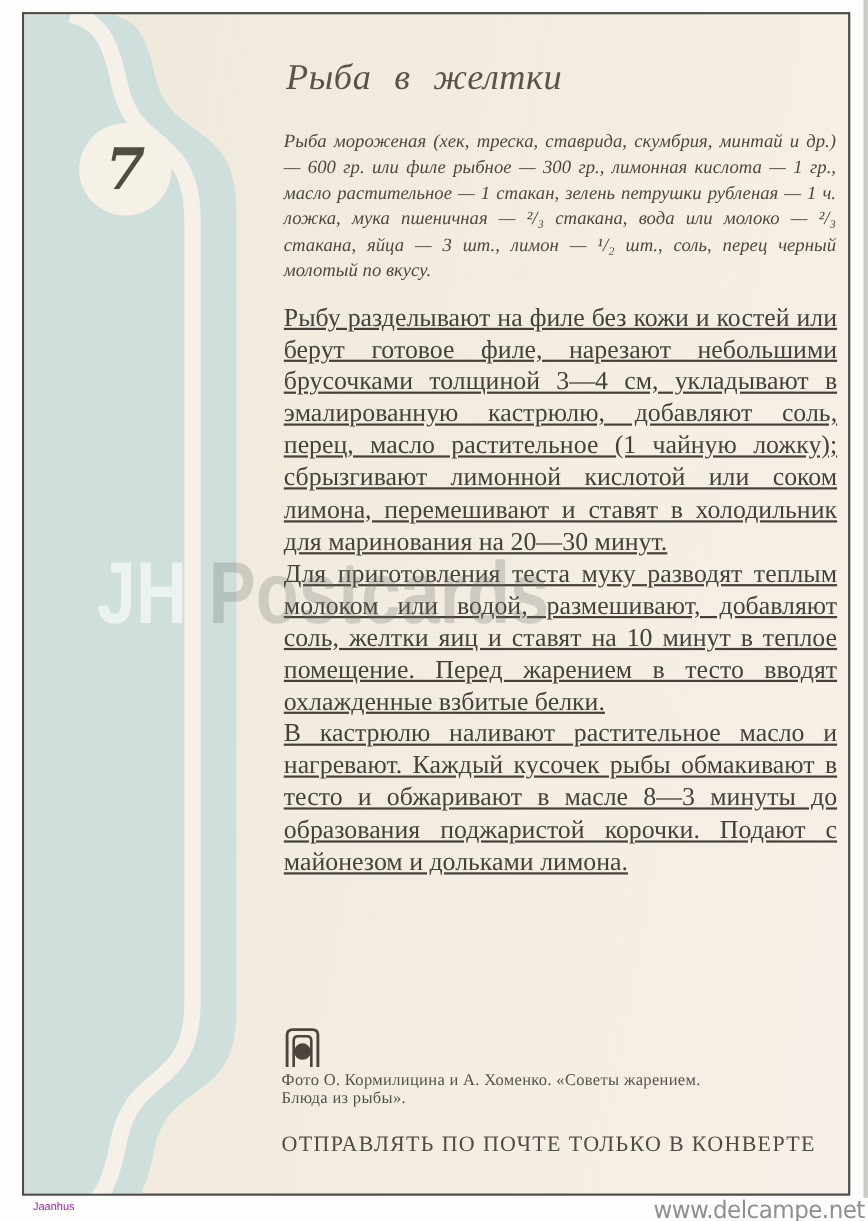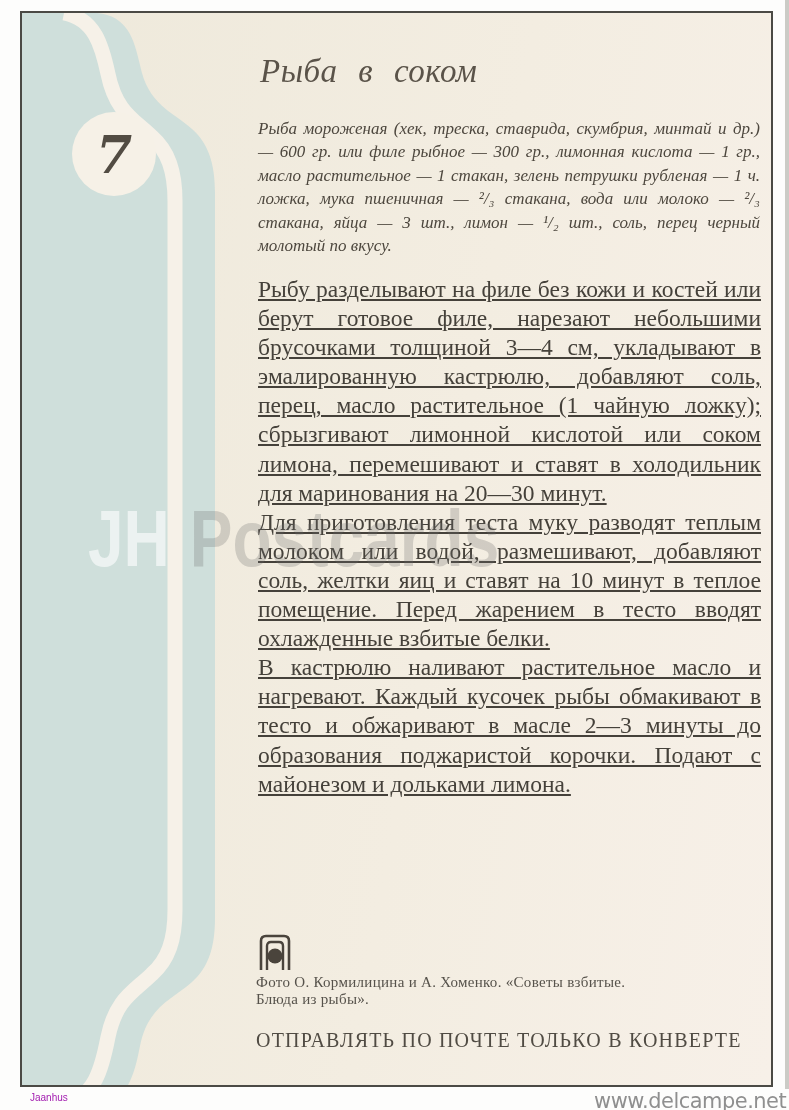--- a/index.html
+++ b/index.html
@@ -81,38 +81,38 @@
     <path d="M0,0 H75 C105,3 112,25 118,52 C126,92 150,98 170,116 C186,130 193,150 193,180
              L193,905 C193,935 186,955 170,969 C150,987 126,993 118,1033 C112,1064 105,1088 75,1094
              L0,1094 Z" fill="#cfdfdb"></path>
     <path d="M42,0 C73,6 80,33 86,61 C94,100 113,107 130,124 C146,138 153,158 153,188
              L153,897 C153,927 146,947 130,961 C113,978 94,985 86,1024 C80,1055 73,1084 42,1092" fill="none" stroke="#f6f1e8" stroke-width="15"></path>
   </svg>
 
   <div class="num-circle"></div>
   <div class="num">7</div>
 
-  <div class="title">Рыба в соком</div>
+  <div class="title">Рыба в желтки</div>
 
   <div class="ingredients">Рыба мороженая (хек, треска, ставрида, скумбрия, минтай и др.) — 600 гр. или филе рыбное — 300 гр., лимонная кислота — 1 гр., масло растительное — 1 стакан, зелень петрушки рубленая — 1 ч. ложка, мука пшеничная — ²/₃ стакана, вода или молоко — ²/₃ стакана, яйца — 3 шт., лимон — ¹/₂ шт., соль, перец черный молотый по вкусу.</div>
 
   <div class="bodytext">
     <p>Рыбу разделывают на филе без кожи и костей или берут готовое филе, нарезают небольшими брусочками толщиной 3—4 см, укладывают в эмалированную кастрюлю, добавляют соль, перец, масло растительное (1 чайную ложку); сбрызгивают лимонной кислотой или соком лимона, перемешивают и ставят в холодильник для маринования на 20—30 минут.</p>
     <p>Для приготовления теста муку разводят теплым молоком или водой, размешивают, добавляют соль, желтки яиц и ставят на 10 минут в теплое помещение. Перед жарением в тесто вводят охлажденные взбитые белки.</p>
-    <p>В кастрюлю наливают растительное масло и нагревают. Каждый кусочек рыбы обмакивают в тесто и обжаривают в масле 2—3 минуты до образования поджаристой корочки. Подают с майонезом и дольками лимона.</p>
+    <p>В кастрюлю наливают растительное масло и нагревают. Каждый кусочек рыбы обмакивают в тесто и обжаривают в масле 8—3 минуты до образования поджаристой корочки. Подают с майонезом и дольками лимона.</p>
   </div>
 
   <svg class="imprint-logo" width="38" height="38" viewBox="0 0 38 38">
     <path d="M5 37 V8 Q5 3 10 3 H28 Q33 3 33 8 V37" fill="none" stroke="#4a443c" stroke-width="2.6"></path>
     <path d="M11 37 V13 Q11 9 15 9 H23 Q27 9 27 13 V37" fill="none" stroke="#4a443c" stroke-width="2.4"></path>
     <circle cx="19" cy="23" r="7.5" fill="#4a443c"></circle>
   </svg>
 
   <div class="credit">
-    <div>Фото О. Кормилицина и А. Хоменко. «Советы взбитые.</div>
+    <div>Фото О. Кормилицина и А. Хоменко. «Советы жарением.</div>
     <div>Блюда из рыбы».</div>
   </div>
 
   <div class="mailing">ОТПРАВЛЯТЬ ПО ПОЧТЕ ТОЛЬКО В КОНВЕРТЕ</div>
 
 </div>
 
 <div class="wm-center">
   <span class="wm-jh">JH</span>
   <span class="wm-pc">Postcards</span>

